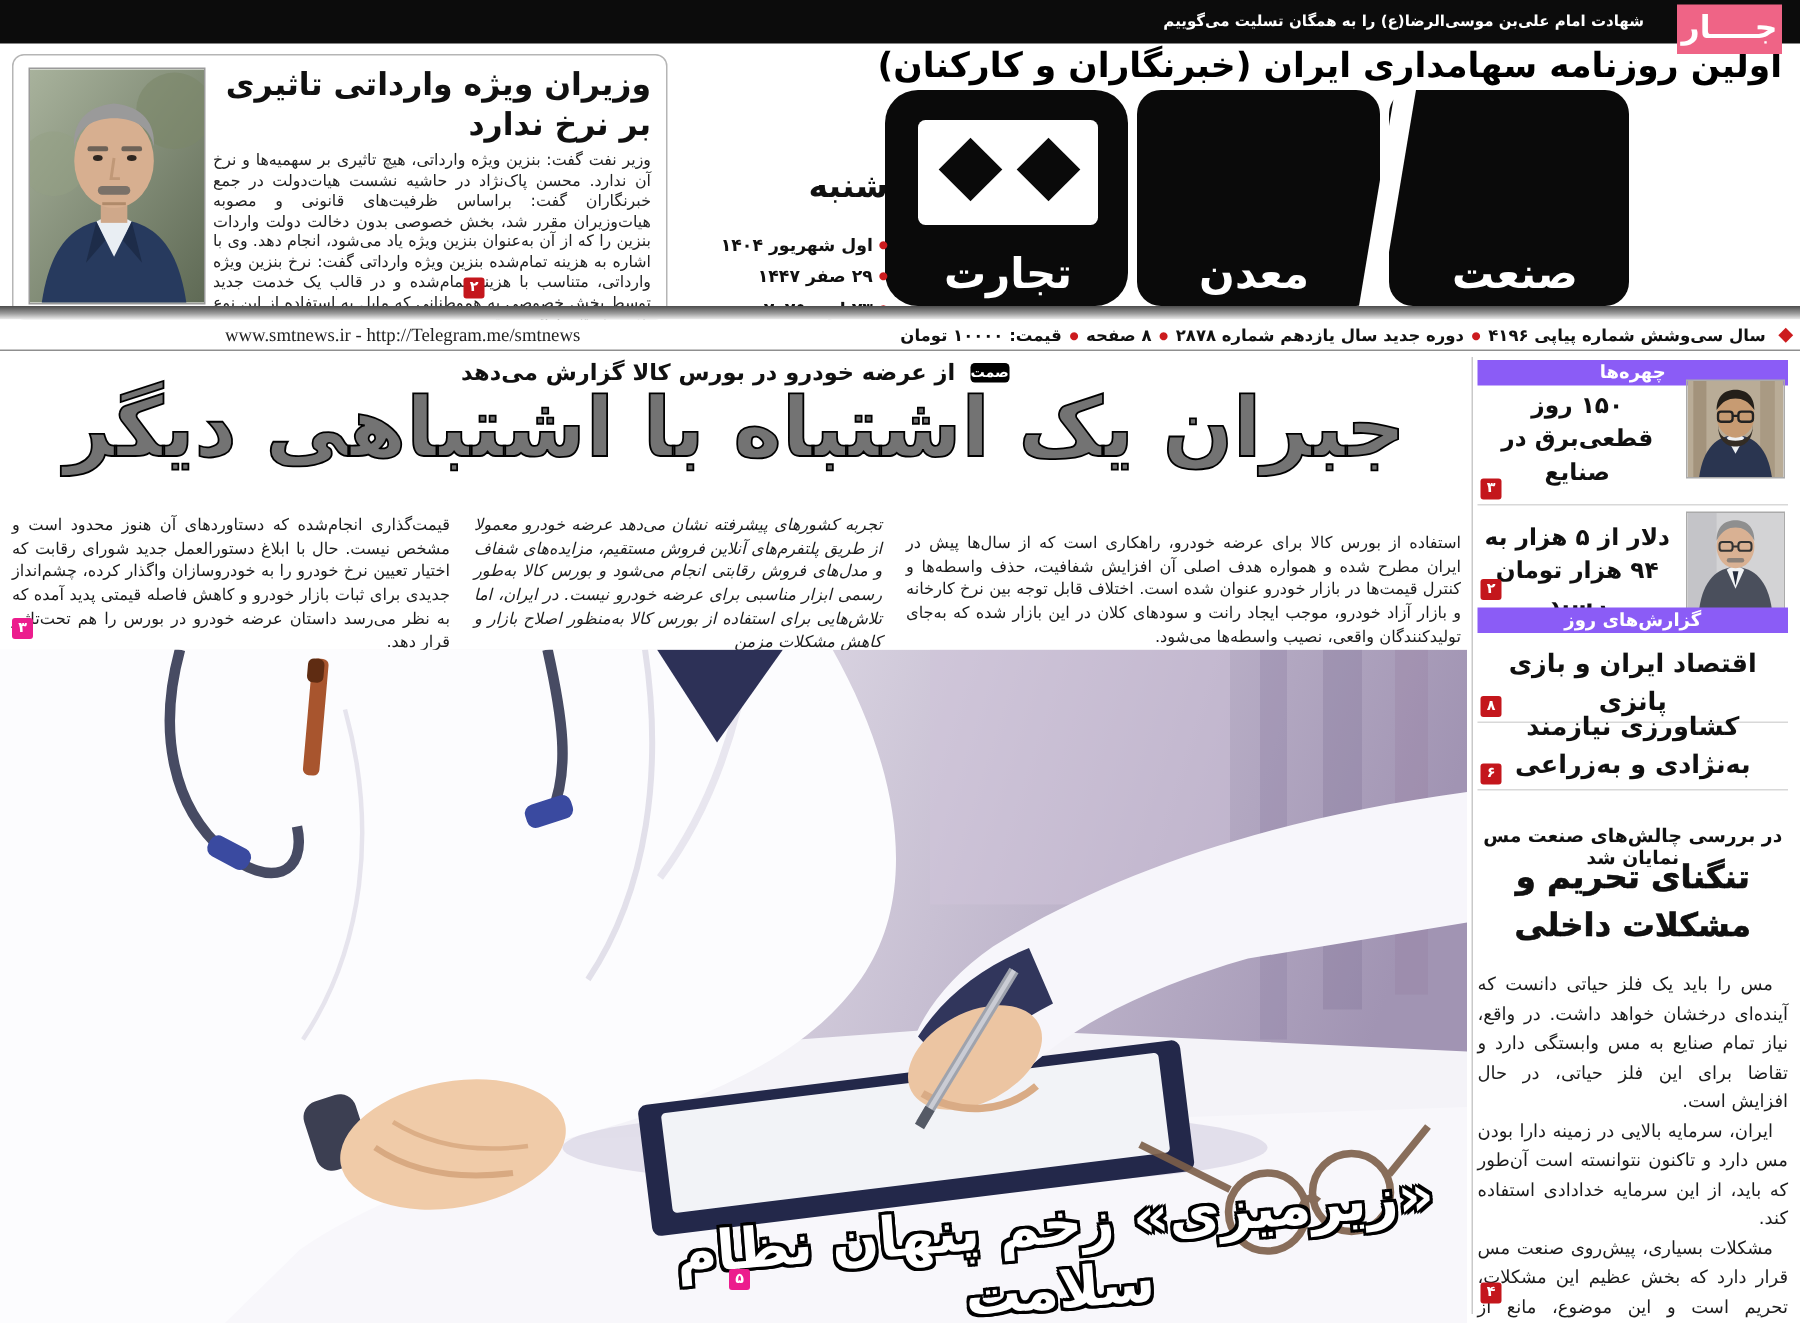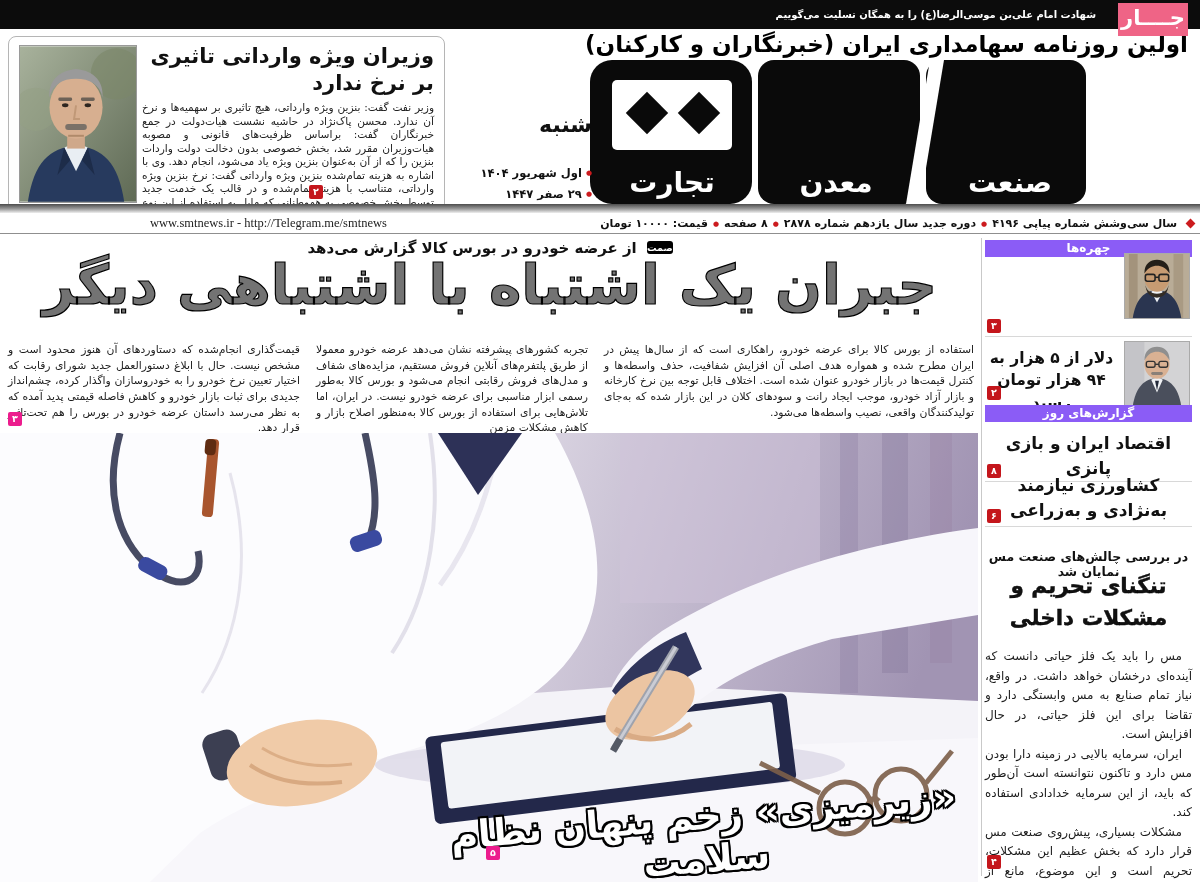--- a/index.html
+++ b/index.html
@@ -15,21 +15,21 @@
                z-index:2; overflow:hidden; }
   .tagline { position:absolute; top:31px; right:12px; font-size:23px; font-weight:bold; color:#000;
              letter-spacing:-.5px; z-index:1; }
 
   
   .logo-wrap { position:absolute; top:54px; left:588px; width:500px; height:156px; }
   .logo-wrap svg text { font-family:"DejaVu Sans", sans-serif; font-weight:bold; }
 
   
   .date-block { position:absolute; top:112px; left:452px; width:140px; text-align:right; }
-  .date-weekday { font-size:22px; font-weight:bold; margin-bottom:26px; }
+  .date-weekday { font-size:22px; font-weight:bold; margin-bottom:16px; }
   .date-line { font-size:11.5px; font-weight:bold; line-height:1.85; white-space:nowrap; }
   .date-line::before { content:"●"; color:#cc1b1e; font-size:7px; vertical-align:2px; margin-left:4px; }
 
   
   .gas-box { position:absolute; top:36px; left:8px; width:437px; height:177px;
              border:1px solid #b5b5b5; border-radius:8px; background:#fff; }
   .gas-photo { position:absolute; top:8px; left:10px; width:118px; height:158px; border:1px solid #9a9a9a; }
   .gas-title { position:absolute; top:6px; right:10px; width:292px; font-size:21px; font-weight:bold;
                line-height:1.3; text-align:right; }
   .gas-body { position:absolute; top:64px; right:10px; width:292px; font-size:10.6px; line-height:1.28;
@@ -58,22 +58,22 @@
   
   .lead-kicker { position:absolute; top:239px; left:0; width:980px; text-align:center;
                  font-size:15px; font-weight:bold; }
   .mini-logo { display:inline-block; background:#000; color:#fff; font-size:9.5px; font-weight:bold;
                padding:1px 0; border-radius:3px; margin-left:5px; vertical-align:2px; }
   .lead-headline { position:absolute; top:255px; left:0; width:980px; text-align:center;
                    font-size:55px; font-weight:bold; letter-spacing:-1px; line-height:1.1;
                    color:#737373; -webkit-text-stroke:1.2px #000; }
   .lead-cols { position:absolute; top:342px; right:226px; width:966px; display:flex; direction:rtl;
                gap:16px; font-size:10.8px; line-height:1.45; text-align:justify; color:#1c1c1c; }
-  .lead-cols .c1 { flex:0 0 370px; }
-  .lead-cols .c2 { flex:0 0 272px; }
+  .lead-cols .c1 { flex:0 0 370px;margin-top:12px; }
+  .lead-cols .c2 { flex:0 0 272px;font-style:italic; }
   .lead-cols .c3 { flex:0 0 292px; }
   .lead-marker { position:absolute; top:412px; left:8px; }
 
   
   .photo-area { position:absolute; top:433px; left:0; width:978px; height:449px; overflow:hidden; }
   .photo-caption { position:absolute; top:795px; left:430px; width:550px; text-align:center;
                    transform:rotate(-4.5deg); font-size:37px; font-weight:bold; color:#fff;
                    letter-spacing:-.5px;
                    text-shadow:2px 0 0 #000,-2px 0 0 #000,0 2px 0 #000,0 -2px 0 #000,
                                2px 2px 0 #000,-2px -2px 0 #000,2px -2px 0 #000,-2px 2px 0 #000; }
@@ -273,20 +273,21 @@
       <rect x="50" y="0" width="10" height="66" fill="#a99a83"></rect>
       <path d="M8,66 C11,46 20,38 33,37 C46,38 55,46 58,66 Z" fill="#2a3550"></path>
       <path d="M27,39 L33,50 L39,39 C35,36 31,36 27,39 Z" fill="#eef1f4"></path>
       <ellipse cx="33" cy="24" rx="13" ry="15" fill="#c79b72"></ellipse>
       <path d="M20,20 C20,10 26,6 33,6 C40,6 46,10 46,20 C42,14 38,12 33,12 C28,12 24,14 20,20 Z" fill="#241f19"></path>
       <path d="M21,30 C21,41 27,45 33,45 C39,45 45,41 45,30 C45,38 39,41 33,41 C27,41 21,38 21,30 Z" fill="#332c24"></path>
       <rect x="21" y="21" width="10" height="7" rx="2" fill="none" stroke="#222" stroke-width="1.6"></rect>
       <rect x="35" y="21" width="10" height="7" rx="2" fill="none" stroke="#222" stroke-width="1.6"></rect>
       <line x1="31" y1="24" x2="35" y2="24" stroke="#222" stroke-width="1.6"></line>
     </svg>
+    <div class="face-title">۱۵۰ روز قطعی‌برق در صنایع</div>
     <span class="item-marker badge red">۳</span>
   </div>
 
   <div class="side-item face-item face-2">
     <svg class="face-photo" viewBox="0 0 66 66">
       <rect width="66" height="66" fill="#d3d3d5"></rect>
       <rect x="0" y="0" width="20" height="66" fill="#c4c4c8"></rect>
       <path d="M8,66 C11,46 20,38 33,37 C46,38 55,46 58,66 Z" fill="#4a4f5c"></path>
       <path d="M27,39 L33,52 L39,39 C35,36 31,36 27,39 Z" fill="#f0f2f4"></path>
       <path d="M31,40 L33,50 L35,40 Z" fill="#232a3a"></path>

